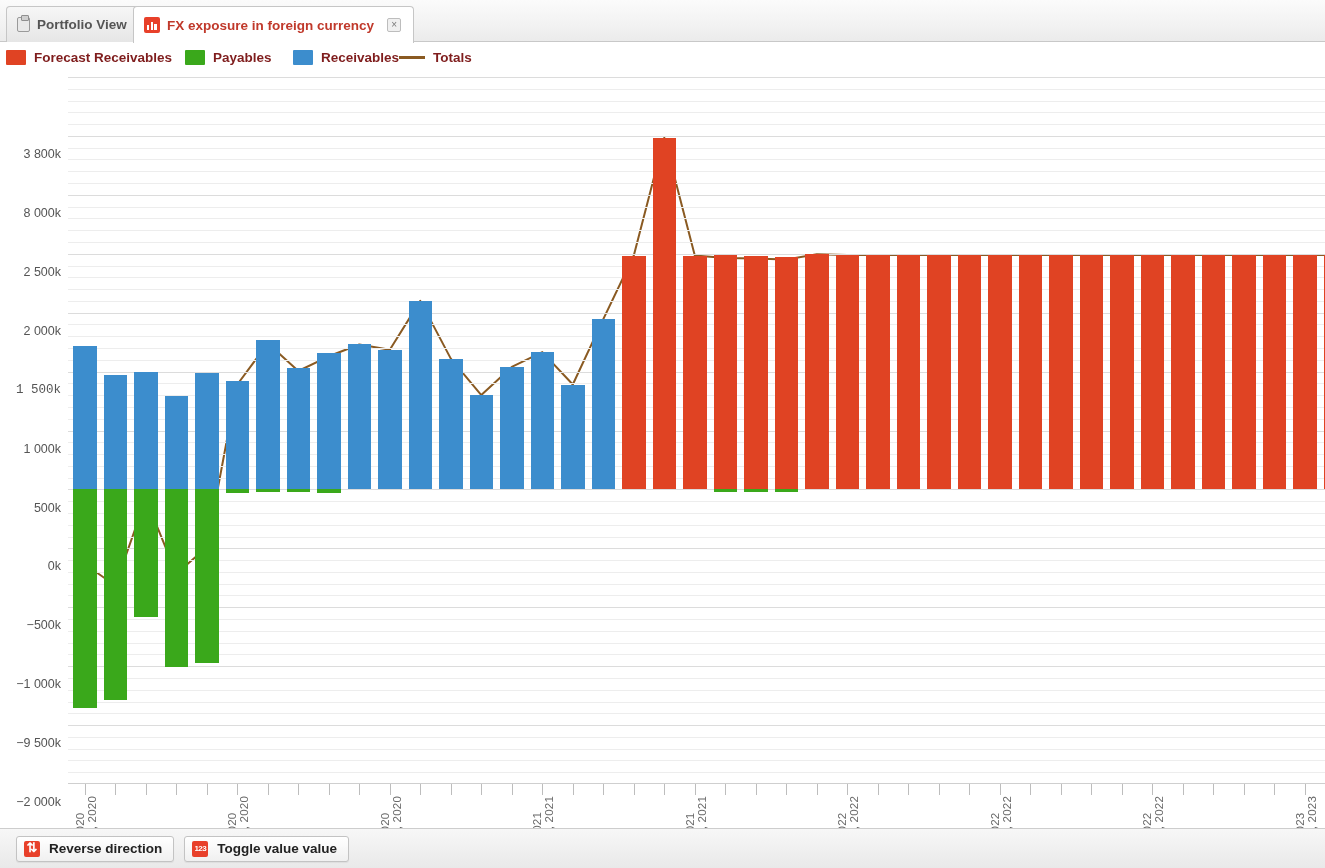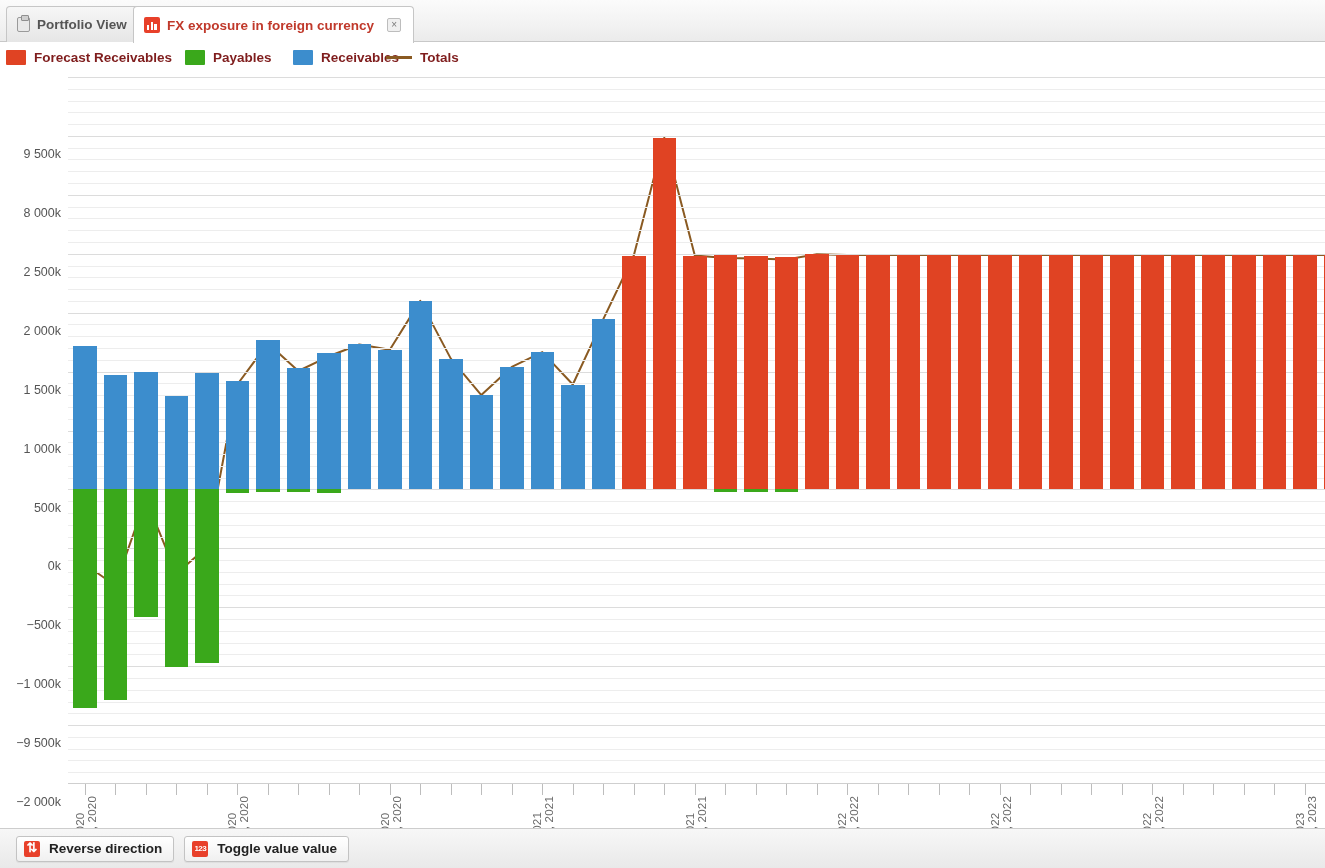--- a/index.html
+++ b/index.html
@@ -173,33 +173,33 @@
         <span class="legend-label">Forecast Receivables</span>
       </div>
       <div class="legend-item" style="position: absolute; left: 185px;">
         <span class="legend-swatch" style="background: rgb(58, 168, 27);"></span>
         <span class="legend-label">Payables</span>
       </div>
       <div class="legend-item" style="position: absolute; left: 293px;">
         <span class="legend-swatch" style="background: rgb(60, 141, 205);"></span>
         <span class="legend-label">Receivables</span>
       </div>
-      <div class="legend-item" style="position: absolute; left: 386px;">
+      <div class="legend-item" style="position: absolute; left: 399px;">
         <span class="legend-line" style="border-top-color: rgb(138, 90, 34);"></span>
         <span class="legend-label">Totals</span>
       </div>
     </div>
 
   <div id="chart">
     <div id="ylabels">
-        <div class="yl" style="top: 7px;">9 500k</div>
+        <div class="yl" style="top: 7px;">3 800k</div>
         <div class="yl" style="top: 65.9167px;">8 000k</div>
         <div class="yl" style="top: 124.833px;">2 500k</div>
         <div class="yl" style="top: 183.75px;">2 000k</div>
-        <div class="yl" style="top: 242.667px;">1 500k</div>
+        <div class="yl" style="top: 242.667px; font-family: Liberation Mono, monospace;">1 500k</div>
         <div class="yl" style="top: 301.583px;">1 000k</div>
         <div class="yl" style="top: 360.5px; text-align: right;">500k</div>
         <div class="yl" style="top: 419.417px;">0k</div>
         <div class="yl" style="top: 478.333px;">−500k</div>
         <div class="yl" style="top: 537px;">−1 000k</div>
         <div class="yl" style="top: 596.167px;">−9 500k</div>
         <div class="yl" style="top: 655.083px;">−2 000k</div>
       </div>
     <div id="plot">
       <svg id="totals-svg" width="1257" height="707" style="position:absolute;left:0;top:0;pointer-events:none">

